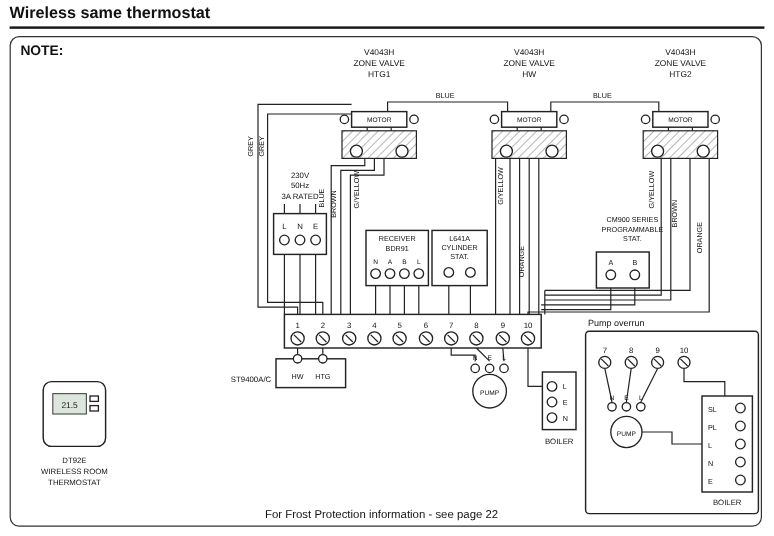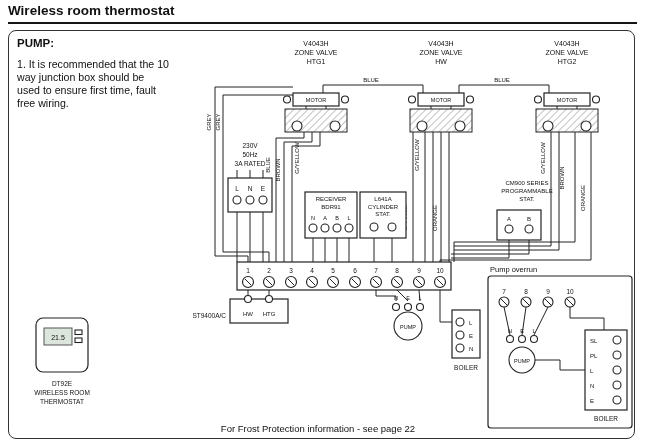--- a/index.html
+++ b/index.html
@@ -18,21 +18,21 @@
   .t75{font-size:7.5px}.t95{font-size:9.5px}
   .mid{text-anchor:middle}.end{text-anchor:end}
   .wire{stroke:#222;stroke-width:1;fill:none;}
   .comp{fill:#fff;stroke:#222;stroke-width:1.1;}
   .box{fill:#fff;stroke:#222;stroke-width:1.2;}
 </style>
 </head>
 <body>
 
 <div class="page">
-  <div class="title">Wireless room thermostat</div>
+  <div class="title">Wireless same thermostat</div>
   <div class="rule"></div>
   <div class="frame"></div>
 
   <svg class="diagram" width="627" height="409" viewBox="0 0 627 409">
     <defs>
       <pattern id="hatch" width="5" height="5" patternUnits="userSpaceOnUse" patternTransform="rotate(45)">
         <line x1="0" y1="0" x2="0" y2="5" stroke="#999" stroke-width="1.2"></line>
       </pattern>
     </defs>
 
@@ -327,16 +327,15 @@
       <rect x="67" y="308" width="7" height="4.5" class="comp"></rect>
       <text class="t65 mid" x="54" y="356">DT92E</text>
       <text class="t65 mid" x="54" y="365">WIRELESS ROOM</text>
       <text class="t65 mid" x="54" y="374">THERMOSTAT</text>
     </g>
 
     <text class="t95 mid" x="310" y="402">For Frost Protection information - see page 22</text>
   </svg>
 
   <div class="note">
-    <h3>PUMP:</h3>
-    <p>1. It is recommended that the 10 way junction box should be used to ensure first time, fault free wiring.</p>
+    <h3>NOTE:</h3>
   </div>
 </div>
 
 </body></html>

